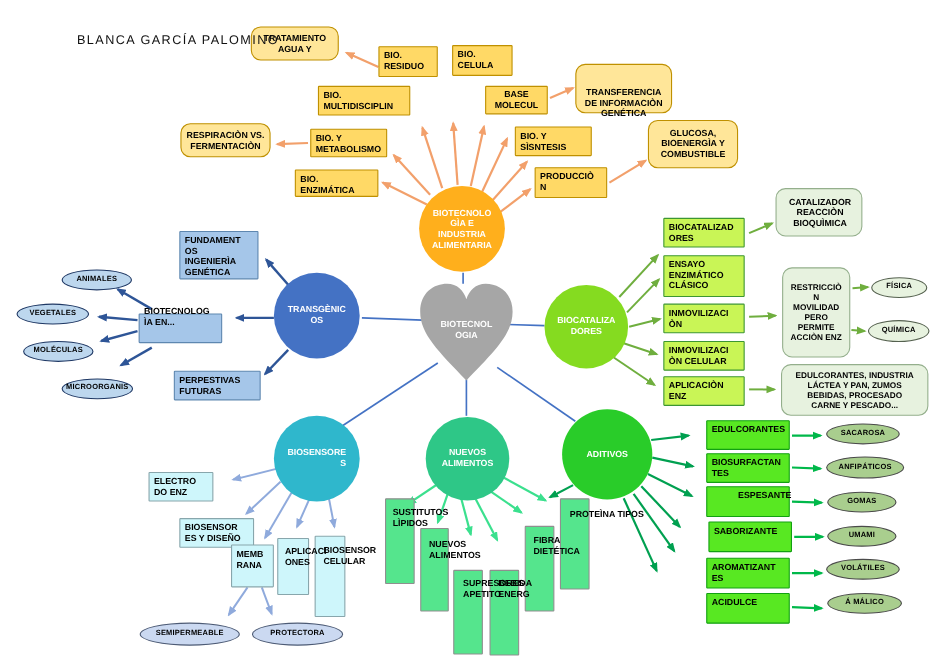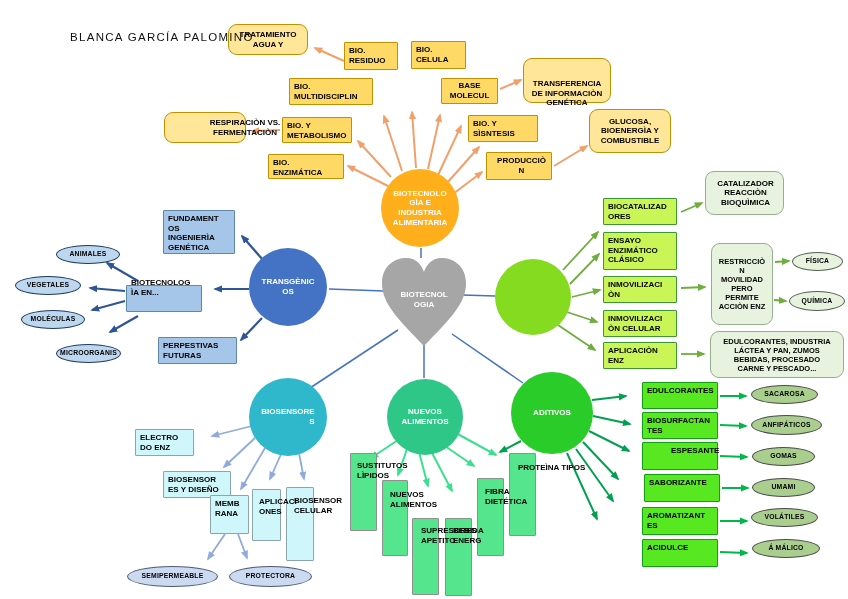--- a/index.html
+++ b/index.html
@@ -174,52 +174,54 @@
       <div class="node ellipse" style="left: 751px; top: 508px; width: 67px; height: 19px; background: rgb(169, 206, 142); border: 1px solid rgb(74, 74, 74);"></div>
       <div class="node ellipse" style="left: 752px; top: 539px; width: 68px; height: 19px; background: rgb(169, 206, 142); border: 1px solid rgb(74, 74, 74);"></div>
     </div>
   <div id="label-layer">
       <div class="lbl lc" style="left: 381px; top: 169px; width: 78px; height: 78px; color: rgb(255, 255, 255);">BIOTECNOLO
 GÌA E
 INDUSTRIA
 ALIMENTARIA</div>
       <div class="lbl lc" style="left: 249px; top: 248px; width: 78px; height: 78px; color: rgb(255, 255, 255);">TRANSGÈNIC
 OS</div>
+      <div class="lbl lc" style="left: 495px; top: 259px; width: 76px; height: 76px; color: rgb(255, 255, 255);">BIOCATALIZA
+DORES</div>
       <div class="lbl lc" style="left: 249px; top: 378px; width: 78px; height: 78px; color: rgb(255, 255, 255); text-align: right;">BIOSENSORE
 S</div>
       <div class="lbl lc" style="left: 387px; top: 379px; width: 76px; height: 76px; color: rgb(255, 255, 255);">NUEVOS
 ALIMENTOS</div>
       <div class="lbl lc" style="left: 511px; top: 372px; width: 82px; height: 82px; color: rgb(255, 255, 255);">ADITIVOS</div>
       <div class="lbl lc" style="left: 382px; top: 279px; width: 84px; height: 42px; color: rgb(255, 255, 255);">BIOTECNOL
 OGIA</div>
       <div class="lbl lc" style="left: 228px; top: 24px; width: 80px; height: 31px;">TRATAMIENTO
 AGUA Y</div>
       <div class="lbl ll" style="left: 344px; top: 42px; width: 54px;">BIO.
 RESIDUO</div>
       <div class="lbl ll" style="left: 411px; top: 41px; width: 55px;">BIO.
 CELULA</div>
       <div class="lbl lc" style="left: 523px; top: 58px; width: 88px; height: 45px; margin-top: 13px;">TRANSFERENCIA
 DE INFORMACIÒN
 GENÉTICA</div>
       <div class="lbl ll" style="left: 289px; top: 78px; width: 84px;">BIO.
 MULTIDISCIPLIN</div>
       <div class="lbl lc" style="left: 441px; top: 78px; width: 57px; height: 26px;">BASE
 MOLECUL</div>
-      <div class="lbl lc" style="left: 164px; top: 112px; width: 82px; height: 31px; margin-left: 40px;">RESPIRACIÒN VS.
+      <div class="lbl lc" style="left: 164px; top: 112px; width: 82px; height: 31px;">RESPIRACIÒN VS.
 FERMENTACIÒN</div>
       <div class="lbl ll" style="left: 282px; top: 117px; width: 70px;">BIO. Y
 METABOLISMO</div>
       <div class="lbl ll" style="left: 468px; top: 115px; width: 70px;">BIO. Y
 SÌSNTESIS</div>
       <div class="lbl lc" style="left: 589px; top: 109px; width: 82px; height: 44px;">GLUCOSA,
 BIOENERGÌA Y
 COMBUSTIBLE</div>
       <div class="lbl ll" style="left: 268px; top: 154px; width: 76px;">BIO.
 ENZIMÁTICA</div>
-      <div class="lbl ll" style="left: 486px; top: 152px; width: 66px; text-align: center;">PRODUCCIÒ
+      <div class="lbl ll" style="left: 486px; top: 152px; width: 66px;">PRODUCCIÒ
 N</div>
       <div class="lbl ll" style="left: 163px; top: 210px; width: 72px;">FUNDAMENT
 OS
 INGENIERÌA
 GENÉTICA</div>
       <div class="lbl ll" style="left: 126px; top: 274px; width: 76px;">BIOTECNOLOG
 ÌA EN...</div>
       <div class="lbl ll" style="left: 158px; top: 337px; width: 79px;">PERPESTIVAS
 FUTURAS</div>
       <div class="lbl lc el" style="left: 56px; top: 245px; width: 64px; height: 19px;">ANIMALES</div>

